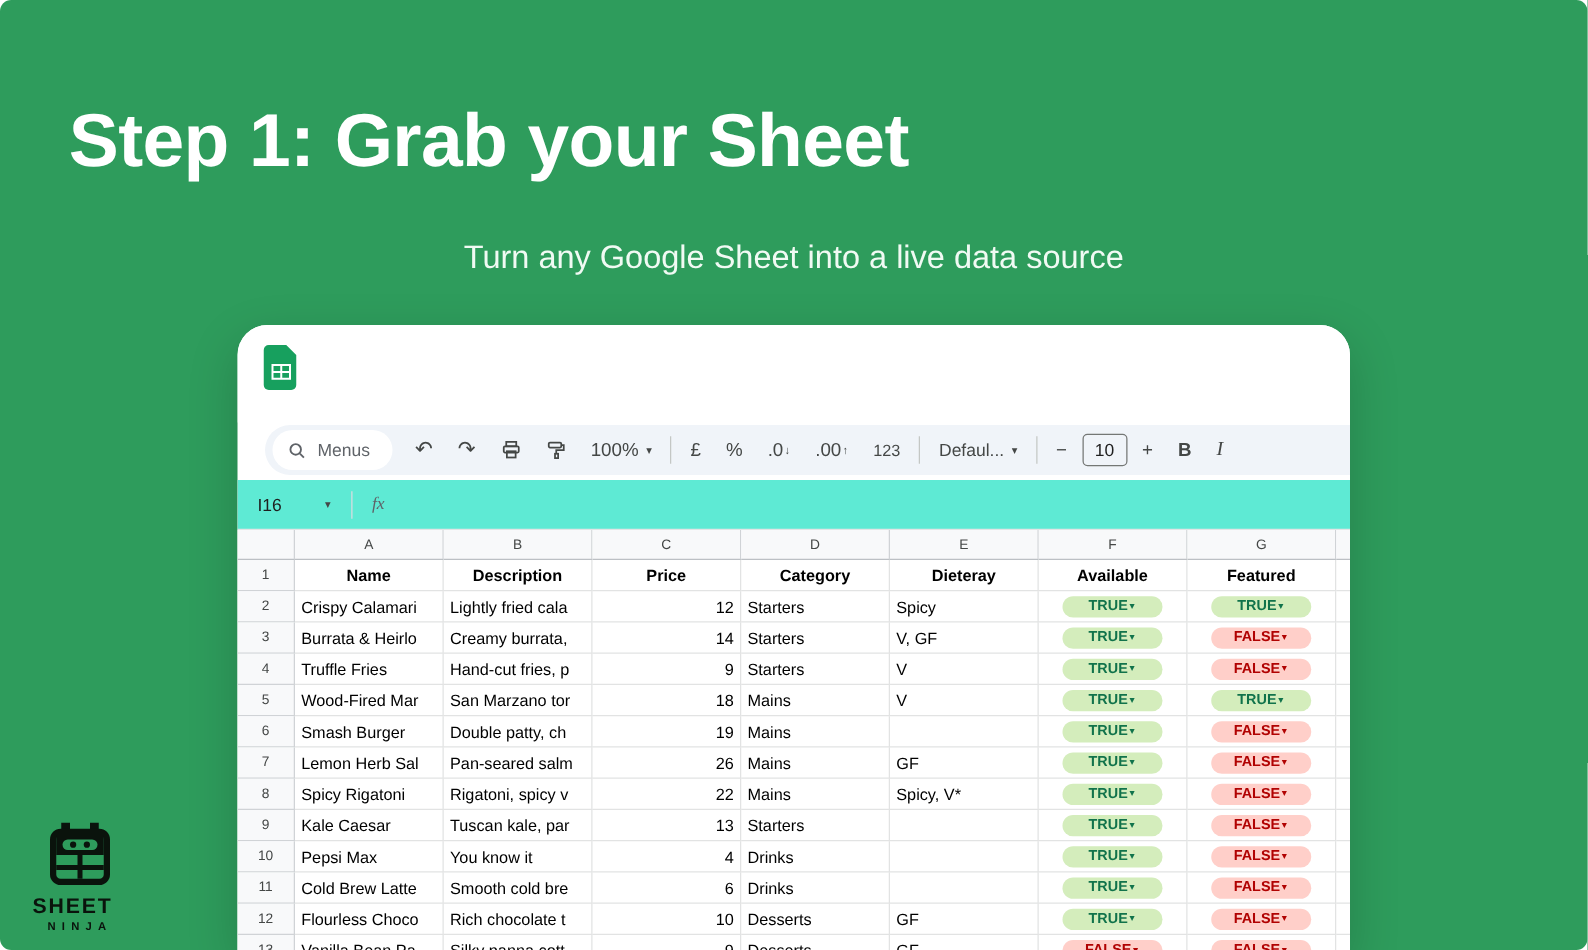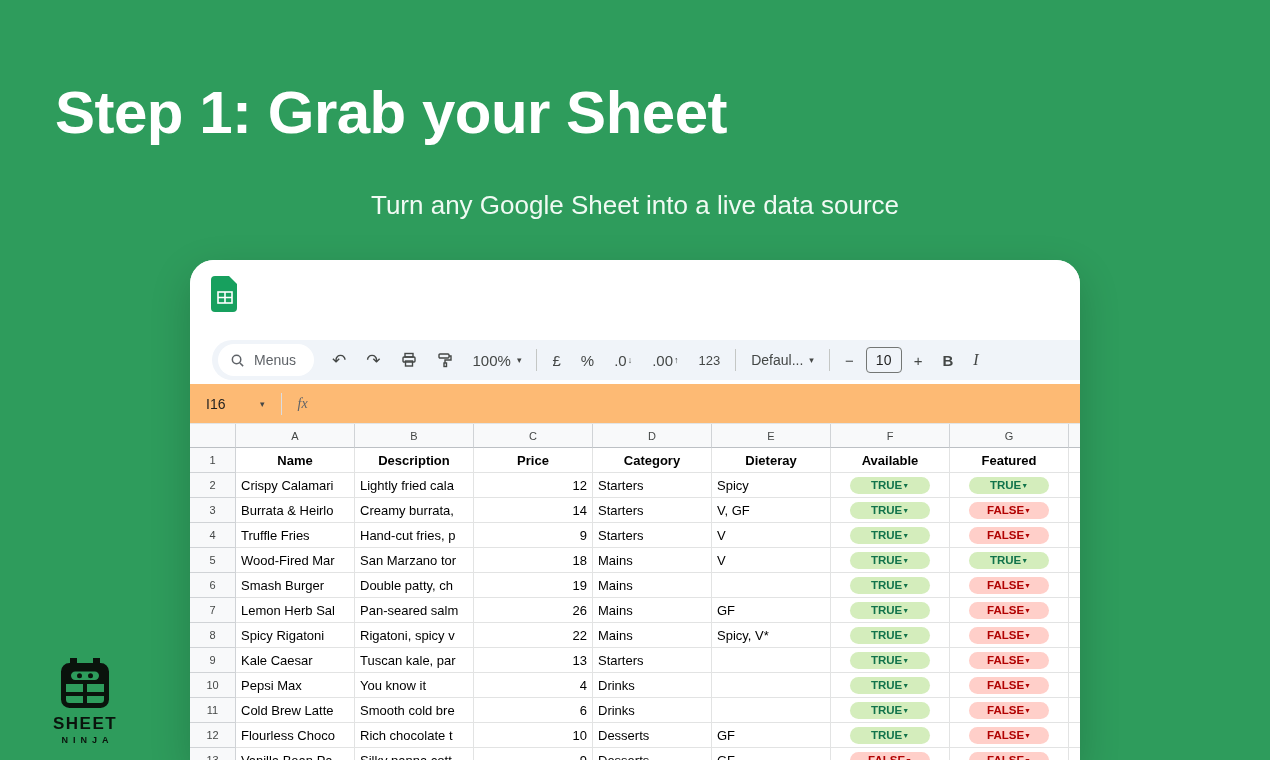--- a/index.html
+++ b/index.html
@@ -1,19 +1,19 @@
 <!DOCTYPE html>
 <html style="--bg: #2E9C5C; --sheets-green: #17A05E; --badge-yellow: #FBBC04; --true-bg: #d4edbc; --true-text: #11734b; --false-bg: #ffcfc9; --false-text: #b10202;"><head>
 <meta charset="utf-8">
 <style>
   * { margin:0; padding:0; box-sizing:border-box; }
   html,body { width:1270px; height:760px; overflow:hidden; }
   body { font-family:"Liberation Sans","DejaVu Sans",sans-serif; }
 
-  .page { position:relative; width:1270px; height:760px; background:var(--bg,#2E9C5C); overflow:hidden; }
+  .page { position:relative; width:1270px; height:760px; background:var(--bg,#2E9C5C); overflow:hidden;border-radius:9px; }
 
   .big-title { position:absolute; left:55px; top:78px; font-size:60px; font-weight:800;
                color:#ffffff; letter-spacing:-0.5px; }
   .subtitle  { position:absolute; left:190px; top:190px; width:890px; text-align:center;
                font-size:26px; font-weight:400; color:#f0faf3; }
 
   
   .window { position:absolute; left:190px; top:260px; width:890px; height:500px; background:#fff;
             border-radius:24px 24px 0 0; overflow:hidden; box-shadow:0 14px 40px rgba(0,0,0,.18); }
 
@@ -39,21 +39,21 @@
   .tbtn.arrows { font-size:17px; }
   .caret { font-size:9px; margin-left:6px; color:#444746; }
   .tiny-arrow { font-size:9px; margin-left:1px; }
   .vdiv { width:1px; height:22px; background:#c4c7c5; margin:0 5px; flex:none; }
   .fontsize-box { width:36px; height:26px; border:1px solid #747775; border-radius:4px; margin:0 2px;
                   display:flex; align-items:center; justify-content:center; font-size:14px; color:#1f1f1f; flex:none; }
   .tbtn.bold-b { font-weight:700; font-size:15px; }
   .tbtn.italic-i { font-style:italic; font-family:"Liberation Serif",serif; font-size:16px; }
 
   
-  .formula-bar { position:absolute; top:124px; left:0; right:0; height:40px; background:#fdba74;
+  .formula-bar { position:absolute; top:124px; left:0; right:0; height:40px; background:#5eead4;
                  display:flex; align-items:center; padding-left:16px; border-bottom:1px solid #e3e5e5; }
   .cell-ref { font-size:14px; color:#1f1f1f; width:54px; }
   .fb-caret { font-size:9px; color:#444746; margin-right:16px; }
   .fb-div { width:1px; height:22px; background:#dadce0; margin-right:16px; }
   .fx { font-size:14px; font-style:italic; color:#5f6368; font-family:"Liberation Serif",serif; }
 
   
   .grid { position:absolute; top:164px; left:0; right:0; bottom:0; background:#fff; }
   .grid-row { display:flex; height:25px; }
   .grid-row.letters { height:24px; }
@@ -66,21 +66,21 @@
   .headcell { font-weight:700; justify-content:center; padding:0; }
   .num { justify-content:flex-end; }
   .chipcell { justify-content:center; padding:0; }
   .chip { display:flex; align-items:center; justify-content:center; width:80px; height:17px;
           border-radius:9px; font-size:11.5px; font-weight:600; cursor:pointer; }
   .chip .chip-caret { font-size:7px; margin-top:1px; }
   .chip.true  { background:var(--true-bg,#d4edbc);  color:var(--true-text,#11734b); }
   .chip.false { background:var(--false-bg,#ffcfc9); color:var(--false-text,#b10202); }
 
   
-  .brand { position:absolute; left:26px; top:658px; width:64px; text-align:center; color:#0a130c;margin-left:27px; }
+  .brand { position:absolute; left:26px; top:658px; width:64px; text-align:right; color:#0a130c; }
   .brand-line1 { font-size:17px; font-weight:800; letter-spacing:1.5px; margin-top:2px; }
   .brand-line2 { font-size:9px;  font-weight:700; letter-spacing:5px; margin-top:1px; text-indent:5px; }
 </style>
 </head>
 <body>
 
 <div class="page">
 
   <div class="big-title">Step 1: Grab your Sheet</div>
   <div class="subtitle">Turn any Google Sheet into a live data source</div>

